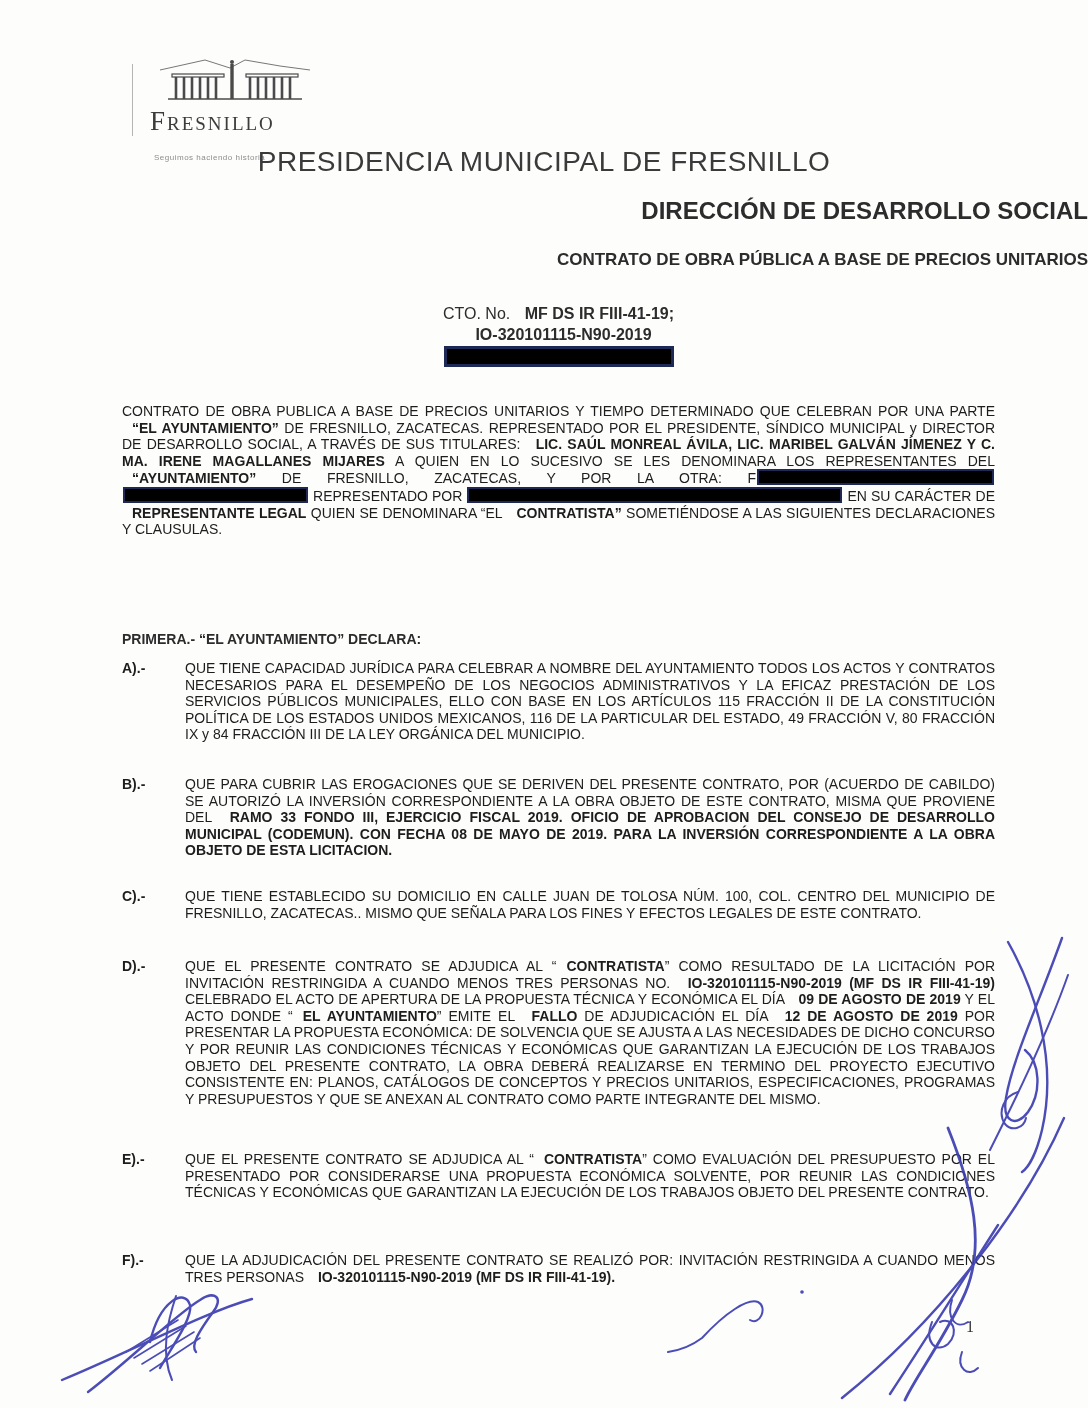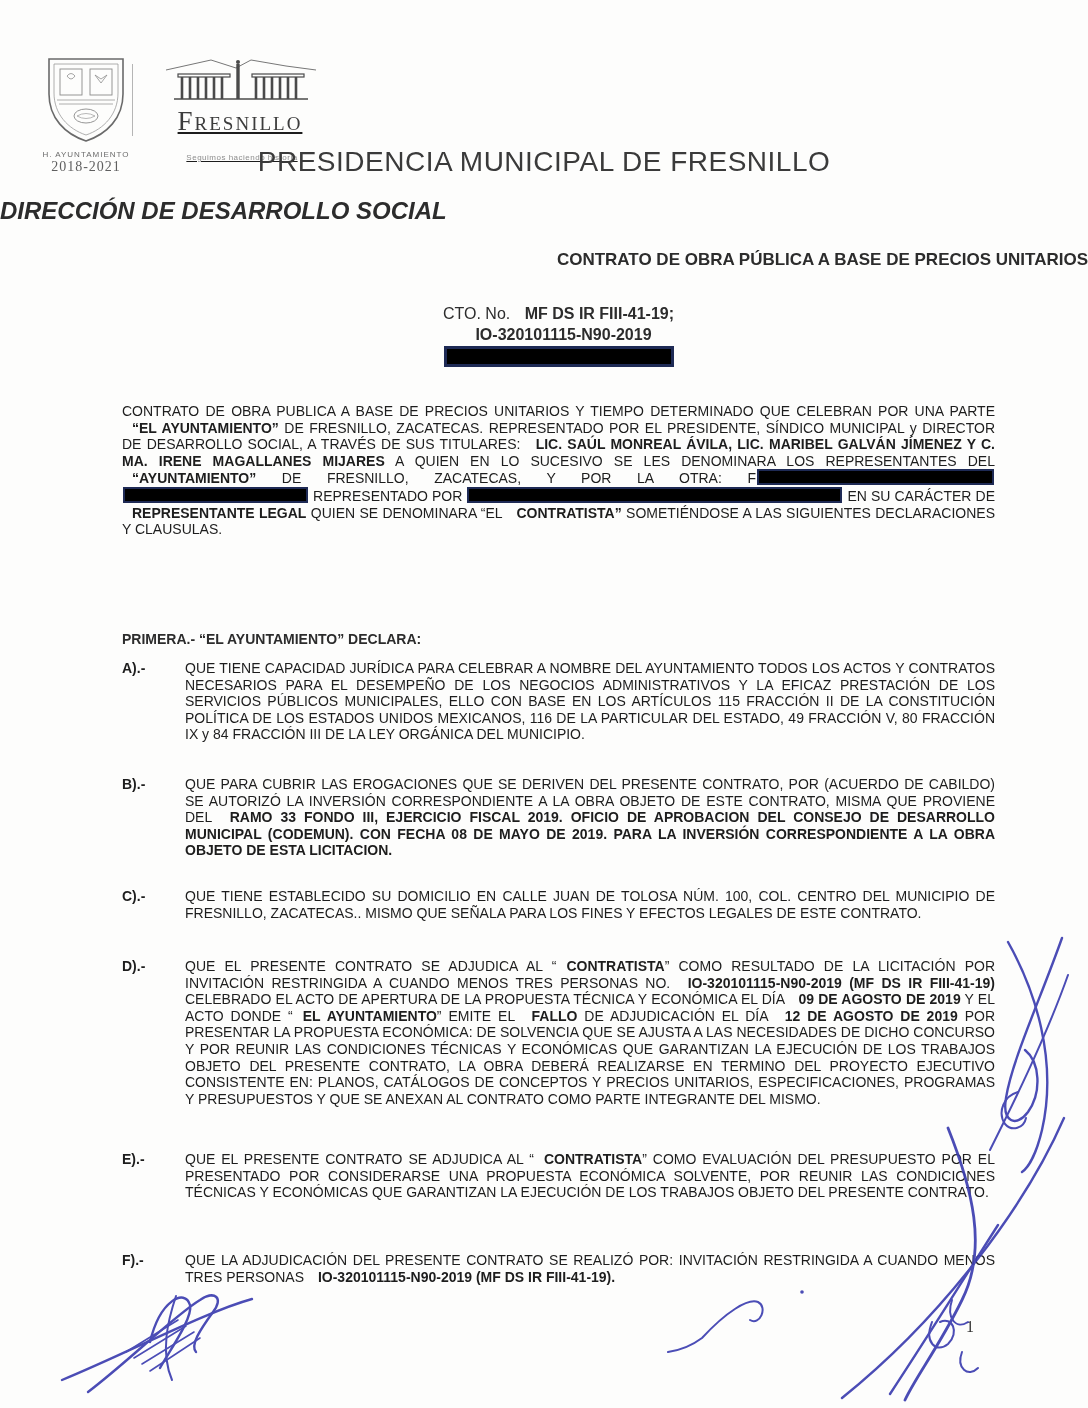--- a/index.html
+++ b/index.html
@@ -7,26 +7,26 @@
     position:relative;width:1088px;height:1408px;margin:0 auto;
     background:#fdfdfc;color:#1d1d1d;
     font-family:"Liberation Sans",sans-serif;
     overflow:hidden;
   }
   
   .shield-block{position:absolute;left:36px;top:56px;width:100px;text-align:center;}
   .shield-caption1{font-size:8px;color:#6b6b6b;letter-spacing:1px;margin-top:2px;}
   .shield-caption2{font-family:"Liberation Serif",serif;font-size:14px;color:#5f5f5f;letter-spacing:1px;}
   .logo-divider{position:absolute;left:132px;top:64px;width:1px;height:72px;background:#b5b5b5;}
-  .brand-block{position:absolute;left:150px;top:58px;width:180px;text-align:center;text-decoration:underline;}
+  .brand-block{position:absolute;left:150px;top:58px;width:180px;text-align:left;}
   .brand-name{font-family:"Liberation Serif",serif;font-size:27px;color:#3c3c3c;letter-spacing:2px;font-variant:small-caps;line-height:26px;}
   .brand-tagline{font-size:8px;color:#8d8d8d;letter-spacing:0.5px;margin-top:19px;margin-left:4px;}
   
   .title1{position:absolute;left:0;top:146px;width:100%;text-align:center;font-size:28px;color:#3a3a3a;letter-spacing:0.5px;}
-  .title2{position:absolute;left:0;top:197px;width:100%;text-align:left;font-size:24px;font-weight:bold;color:#2c2c2c;font-style:italic;}
+  .title2{position:absolute;left:0;top:197px;width:100%;text-align:right;font-size:24px;font-weight:bold;color:#2c2c2c;}
   .title3{position:absolute;left:0;top:250px;width:100%;text-align:right;font-size:17px;font-weight:bold;color:#2c2c2c;}
   .cto-block{position:absolute;left:122px;top:303px;width:873px;text-align:center;font-size:16px;line-height:21px;color:#2c2c2c;}
   .b{font-weight:bold;padding-left:10px;}
   .redaction-lg{
     display:inline-block;width:224px;height:15px;background:#000;
     border:3px solid #1e2a55;margin-top:1px;
   }
   
   .para{
     position:absolute;left:122px;width:873px;
@@ -59,36 +59,20 @@
     position:absolute;left:966px;top:1318px;
     font-family:"Liberation Serif",serif;font-size:16px;color:#333;
   }
   .signature-layer{position:absolute;left:0;top:0;width:1088px;height:1408px;pointer-events:none;}
 </style>
 </head>
 <body>
 
 <div class="page">
 
-  <div class="shield-block">
-    <span>
-      <svg width="86" height="88" viewBox="0 0 86 88">
-        <path d="M6 3 H80 V38 C80 62 64 78 43 85 C22 78 6 62 6 38 Z" fill="none" stroke="#6a6a6a" stroke-width="1.6"></path>
-        <path d="M11 8 H75 V37 C75 58 61 73 43 79 C25 73 11 58 11 37 Z" fill="none" stroke="#9a9a9a" stroke-width="0.8"></path>
-        <rect x="17" y="13" width="22" height="26" fill="none" stroke="#8a8a8a" stroke-width="0.9"></rect>
-        <rect x="47" y="13" width="22" height="26" fill="none" stroke="#8a8a8a" stroke-width="0.9"></rect>
-        <path d="M24 20 q4 -5 8 0 q-4 6 -8 0 M52 19 l6 4 l6 -4 l-6 8 z" fill="none" stroke="#8f8f8f" stroke-width="0.8"></path>
-        <path d="M14 44 h58 M16 48 h54" stroke="#9a9a9a" stroke-width="0.8"></path>
-        <ellipse cx="43" cy="60" rx="12" ry="7" fill="none" stroke="#8a8a8a" stroke-width="0.9"></ellipse>
-        <path d="M34 60 q9 -5 18 0 q-9 5 -18 0" fill="none" stroke="#9a9a9a" stroke-width="0.7"></path>
-      </svg>
-    </span>
-    <div class="shield-caption1">H. AYUNTAMIENTO</div>
-    <div class="shield-caption2">2018-2021</div>
-  </div>
 
   <div class="logo-divider"></div>
 
   <div class="brand-block">
     <span>
       <svg width="168" height="46" viewBox="0 0 168 46">
         <path d="M10 12 L55 2 L80 10 L95 2 L130 8 L160 12" fill="none" stroke="#777" stroke-width="1"></path>
         <rect x="22" y="16" width="52" height="3" fill="none" stroke="#4a4a4a" stroke-width="1.2"></rect>
         <path d="M26 19 v22 M34 19 v22 M42 19 v22 M50 19 v22 M58 19 v22 M66 19 v22" stroke="#4a4a4a" stroke-width="2.6"></path>
         <rect x="96" y="16" width="52" height="3" fill="none" stroke="#4a4a4a" stroke-width="1.2"></rect>

